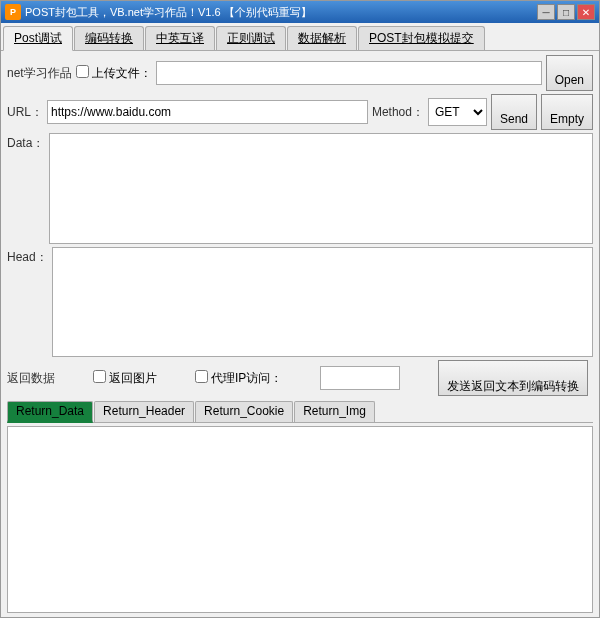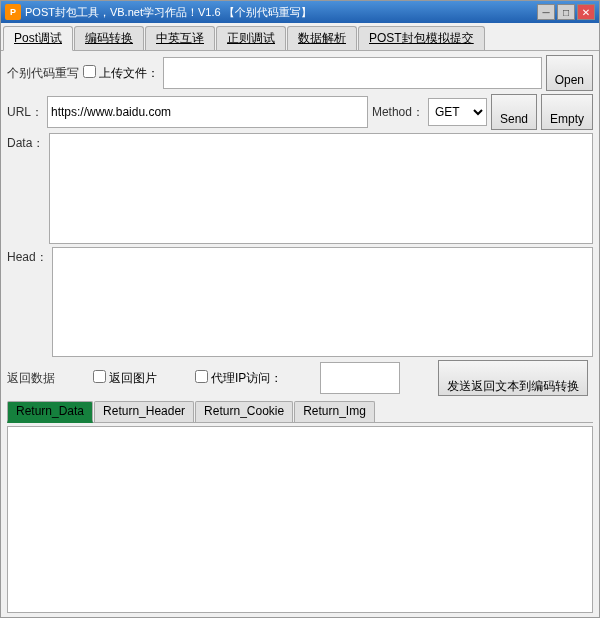--- a/index.html
+++ b/index.html
@@ -118,21 +118,21 @@
     .checkbox-label {
       display: flex;
       align-items: flex-start;
       gap: 3px;
       font-size: 12px;
     }
 
     input[type="text"] {
       border: 1px solid #aaa;
       background: white;
-      height: 32px;
+      height: 24px;
       font-size: 12px;
       padding: 1px 3px;
       outline: none;
     }
 
     .url-input {
       flex: 1;
       min-width: 0;
     }
 
@@ -260,21 +260,21 @@
       <span>数据解析</span>
     </div>
     <div class="tab-item">
       <span>POST封包模拟提交</span>
     </div>
   </div>
 
   <div class="content-area">
 
     <div class="row" style="flex-shrink:0;">
-      <span class="label">个别代码重写</span>
+      <span class="label">net学习作品</span>
       <label class="checkbox-label">
         <input type="checkbox" style="">
         <span>上传文件：</span>
       </label>
       <input type="text" class="upload-input" style="width: 140px;">
       <button>Open</button>
     </div>
 
     <div class="row" style="flex-shrink:0;">
       <span class="label">URL：</span>

